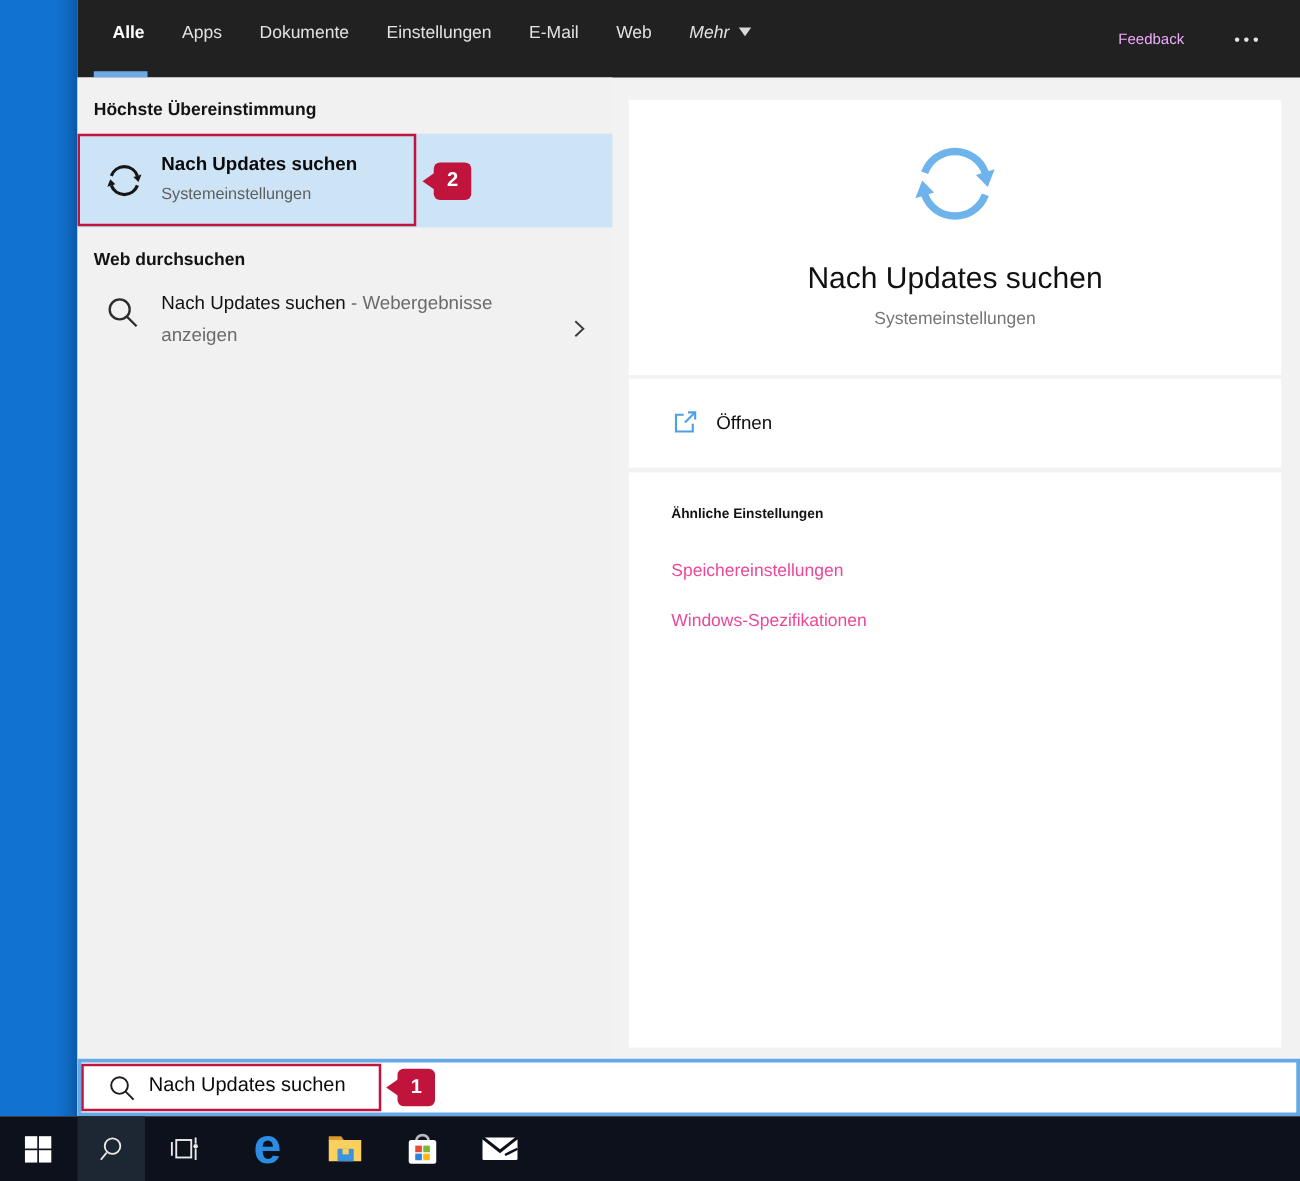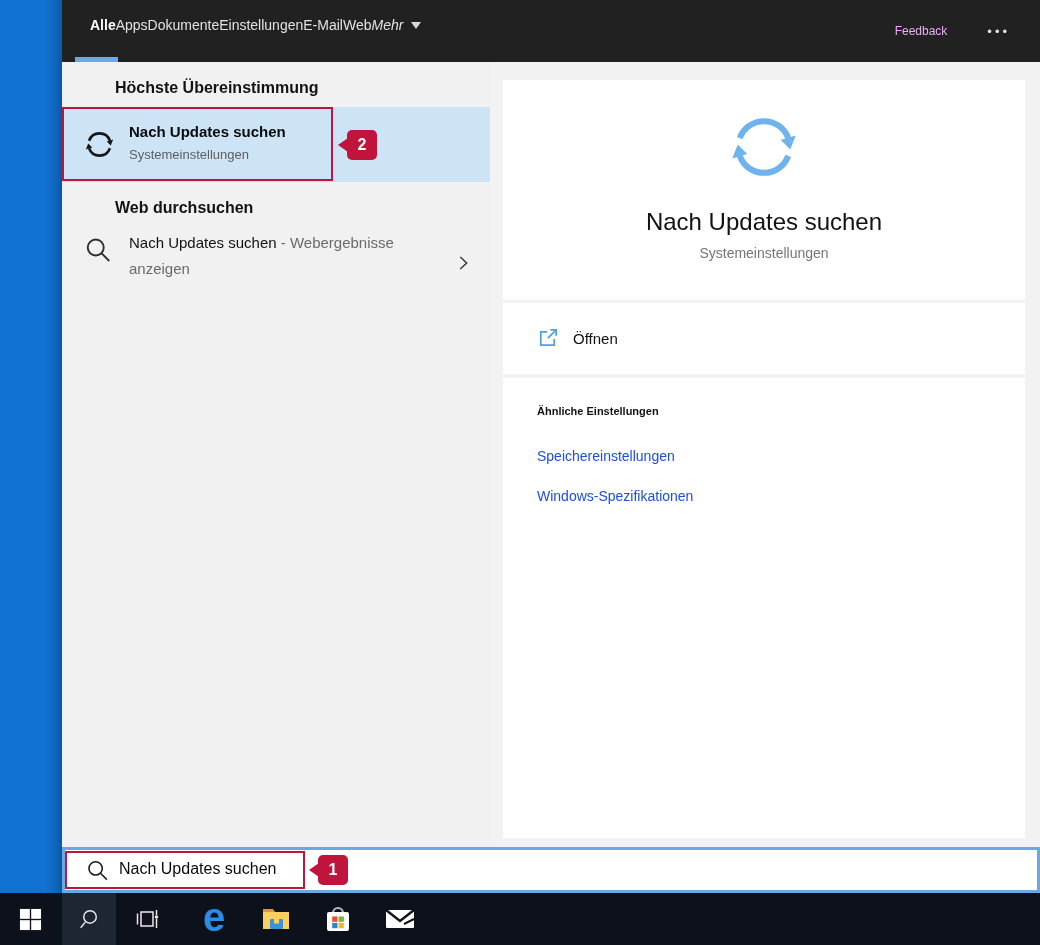--- a/index.html
+++ b/index.html
@@ -6,33 +6,33 @@
   html,body { background:#000; }
   body { font-family:"Liberation Sans","DejaVu Sans",sans-serif; }
   #stage { position:relative; width:1040px; height:945px; overflow:hidden; background:#f2f2f2; }
 
   
   .desktop-strip { position:absolute; left:0; top:0; width:62px; height:893px;
     background:linear-gradient(90deg,#1272d2 0%,#1272d2 72%,#0f66ba 90%,#0a57a6 100%); }
 
   
   .nav { position:absolute; left:62px; top:0; width:978px; height:62px; background:#212121; }
-  .nav-tabs { position:absolute; left:28px; top:0; height:50px; display:flex; align-items:center; }
+  .nav-tabs { position:absolute; left:28px; top:0; height:50px; display:flex; align-items:center; gap:30px; }
   .tab { font-size:14px; color:#e2e2e2; cursor:default; white-space:nowrap; }
   .tab.active { color:#fff; font-weight:bold; }
   .nav-underline { position:absolute; left:13px; bottom:0; width:43px; height:5px; background:#6da9e6; }
   .tab-more { display:flex; align-items:center; gap:8px;font-style:italic; }
   .caret-down { width:0; height:0; border:5px solid transparent; border-top:7px solid #d8d8d8; border-bottom:0; display:inline-block; }
   .nav-right { position:absolute; right:30px; top:0; height:62px; display:flex; align-items:center; gap:40px; }
   .nav-feedback { font-size:12px; color:#f0abfc; }
   .nav-ellipsis { font-size:13px; color:#e2e2e2; letter-spacing:3px; }
 
   
   .left-panel { position:absolute; left:62px; top:62px; width:428px; height:786px; background:#f1f1f1; }
-  .section-header { position:absolute; left:13px; font-size:16px; font-weight:bold; color:#131313;margin-left:40px; }
+  .section-header { position:absolute; left:13px; font-size:14px; font-weight:bold; color:#131313; }
   .hdr-best { top:17px; }
   .hdr-web { top:137px; }
   .best-match-row { position:absolute; left:0; top:45px; width:428px; height:75px; background:#cde4f7; cursor:default; }
   .best-match-row .row-icon { position:absolute; left:19px; top:19px; }
   .best-match-title { position:absolute; left:67px; top:16px; font-size:15px; font-weight:bold; color:#0a0a0a; }
   .best-match-sub { position:absolute; left:67px; top:40px; font-size:13px; color:#5e5e5e; }
 
   .web-row { position:absolute; left:0; top:166px; width:428px; height:70px; cursor:default; }
   .web-row .row-icon { position:absolute; left:21px; top:7px; }
   .web-row-text { position:absolute; left:67px; top:2px; width:300px; font-size:15px; line-height:26px; color:#111; }
@@ -43,21 +43,21 @@
   .preview-sec { position:absolute; left:503px; width:522px; background:#fff; }
   .sec-hero { top:80px; height:220px; text-align:center; }
   .hero-icon { margin-top:24px; }
   .hero-title { font-size:24px; color:#111; margin-top:14px; }
   .hero-sub { font-size:14px; color:#757575; margin-top:9px; }
   .sec-open { top:303px; height:71px;text-decoration:underline; }
   .open-row { position:absolute; left:33px; top:0; height:71px; display:flex; align-items:center; gap:14px; cursor:default; }
   .open-label { font-size:15px; color:#111; }
   .sec-related { top:378px; height:460px; }
   .related-header { position:absolute; left:34px; top:27px; font-size:11px; font-weight:bold; color:#131313; }
-  .related-item { position:absolute; left:34px; font-size:14px; color:#1d4ed8; cursor:default; }
+  .related-item { position:absolute; left:34px; font-size:14px; color:#ec4899; cursor:default; }
   .rel-0 { top:70px; }
   .rel-1 { top:110px; }
 
   
   .search-bar { position:absolute; left:62px; top:847px; width:978px; height:46px; background:#fff; border:3px solid #66a9e6; }
   .search-bar .row-icon { position:absolute; left:20px; top:8px; }
   .search-value { position:absolute; left:54px; top:10px; font-size:16px; color:#0a0a0a; white-space:nowrap; }
 
   
   .taskbar { position:absolute; left:0; top:893px; width:1040px; height:52px; background:#0c111b; }

